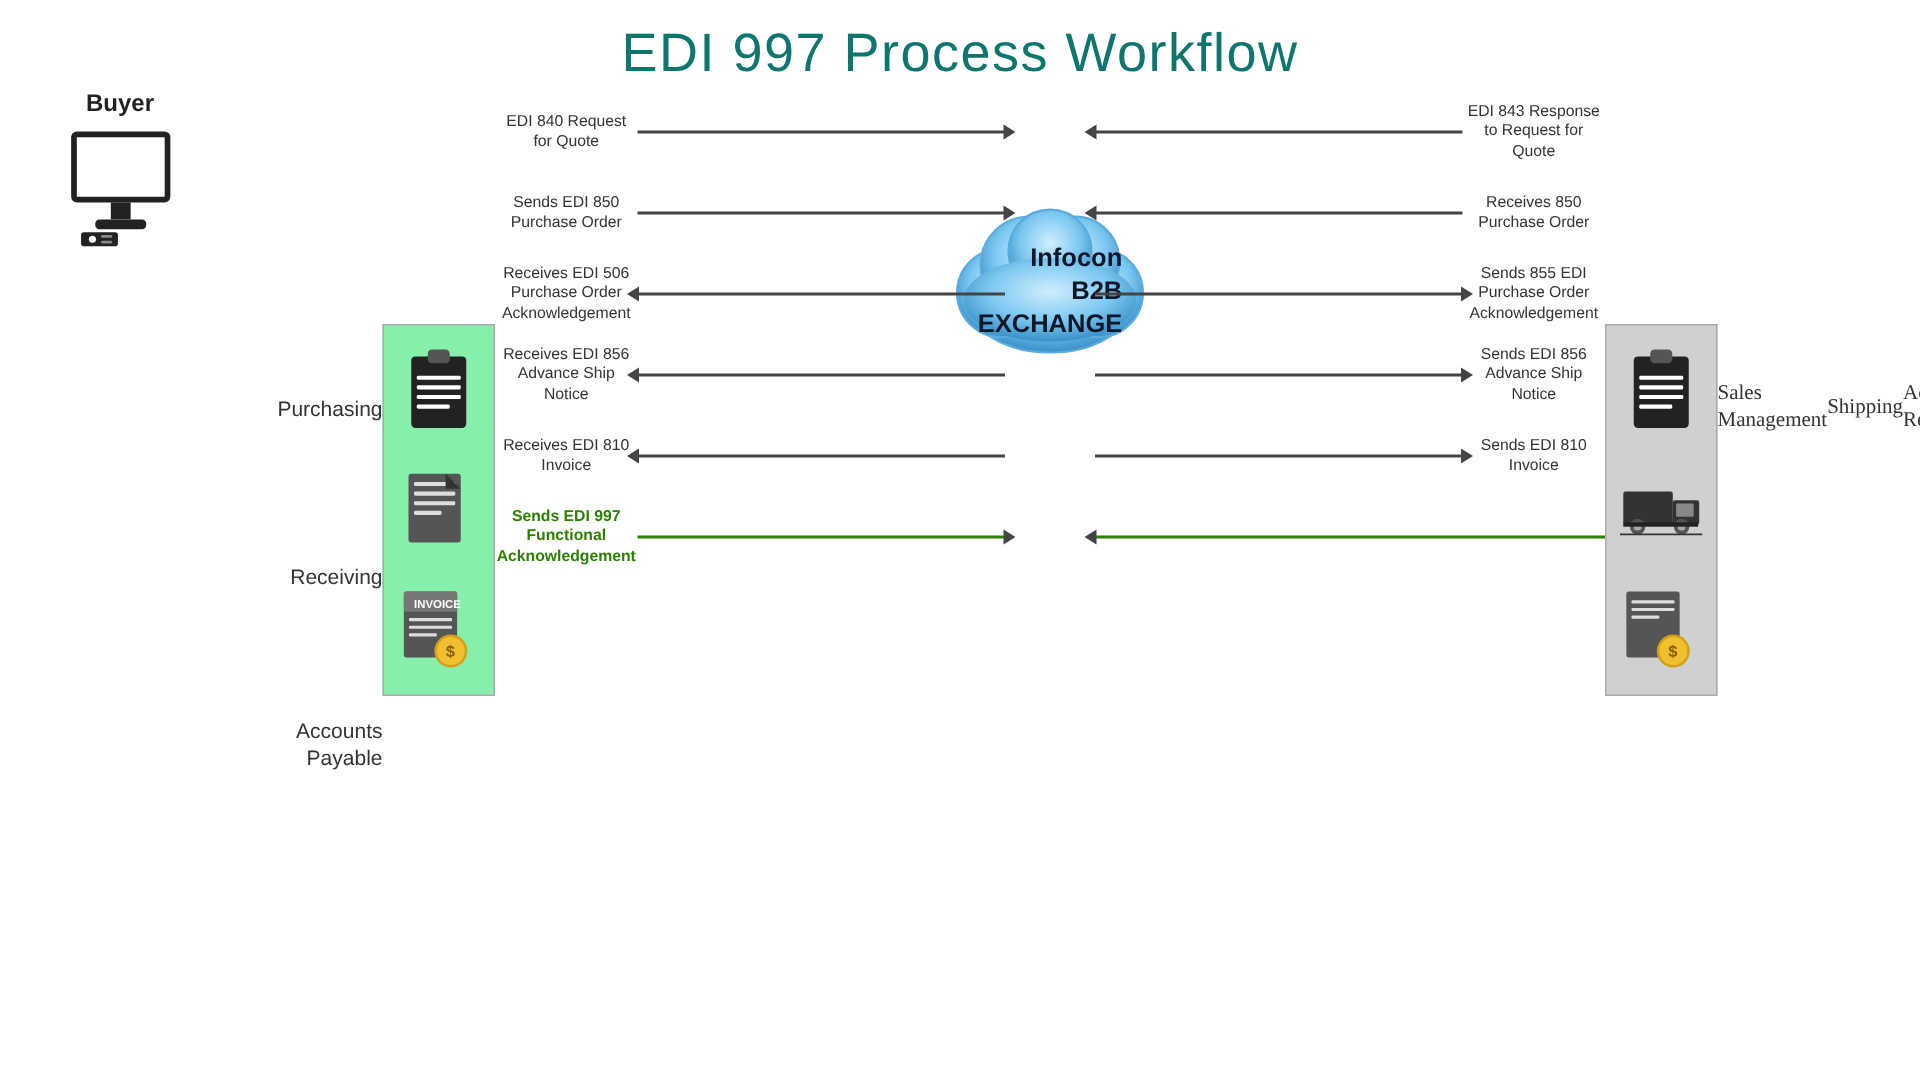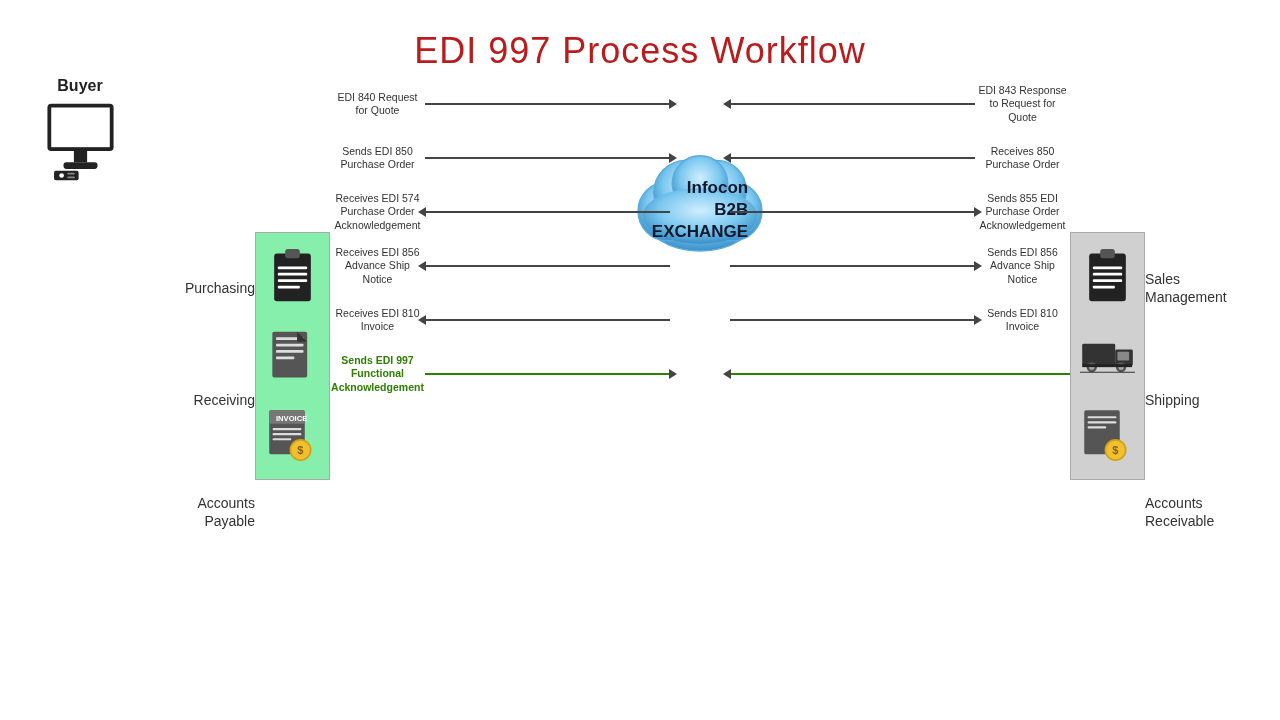--- a/index.html
+++ b/index.html
@@ -9,22 +9,22 @@
       width: 1280px;
       height: 720px;
       overflow: hidden;
       position: relative;
     }
 
     .page-title {
       text-align: center;
       font-size: 36px;
       font-weight: 300;
-      color: #b91c1c;
-      padding-top: 30px;
+      color: #0f766e;
+      padding-top: 14px;
       letter-spacing: 1px;
     }
     .actor-label {
       font-size: 22px;
       font-weight: 700;
       color: #222;
       margin-bottom: 6px;
     }
 
     
@@ -69,26 +69,27 @@
       display: flex;
       flex-direction: column;
       align-items: flex-end;
       width: 115px;
       flex-shrink: 0;
       margin-top: 155px;
       gap: 0;
     }
     .right-roles {
       display: flex;
-      flex-direction: column;
+      flex-direction: row;
       align-items: flex-start;
       width: 115px;
       flex-shrink: 0;
       margin-top: 155px;
       gap: 0;
+      font-family: Liberation Serif, serif;
     }
 
     .role-item {
       height: 112px;
       display: flex;
       align-items: center;
       justify-content: flex-end;
       width: 100%;
     }
     .role-item-right {
@@ -329,21 +330,21 @@
           <div class="ar-label">EDI 840 Request for Quote</div>
           <div class="ar-line right"></div>
         </div>
 
         <div class="ar">
           <div class="ar-label">Sends EDI 850 Purchase Order</div>
           <div class="ar-line right"></div>
         </div>
 
         <div class="ar">
-          <div class="ar-label">Receives EDI 574 Purchase Order Acknowledgement</div>
+          <div class="ar-label">Receives EDI 506 Purchase Order Acknowledgement</div>
           <div class="ar-line left"></div>
         </div>
 
         <div class="ar">
           <div class="ar-label">Receives EDI 856 Advance Ship Notice</div>
           <div class="ar-line left"></div>
         </div>
 
         <div class="ar">
           <div class="ar-label">Receives EDI 810 Invoice</div>

